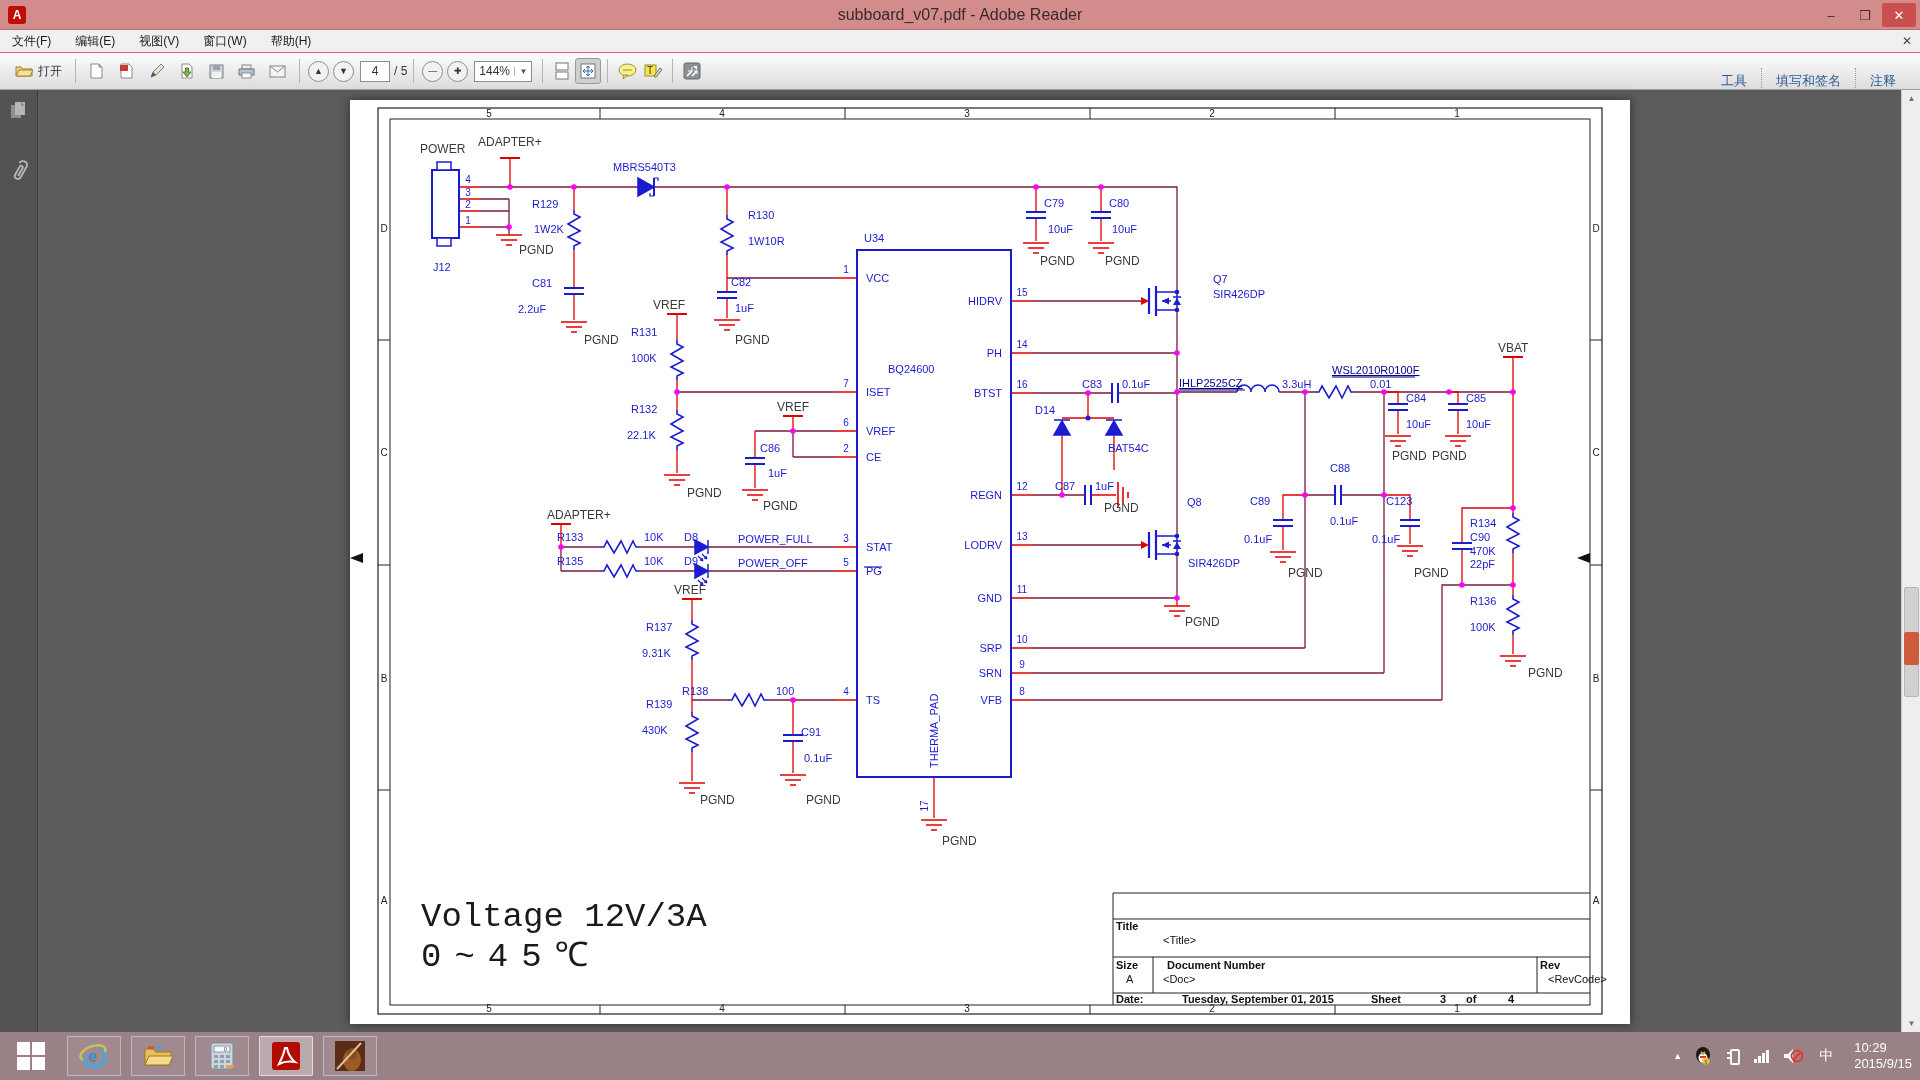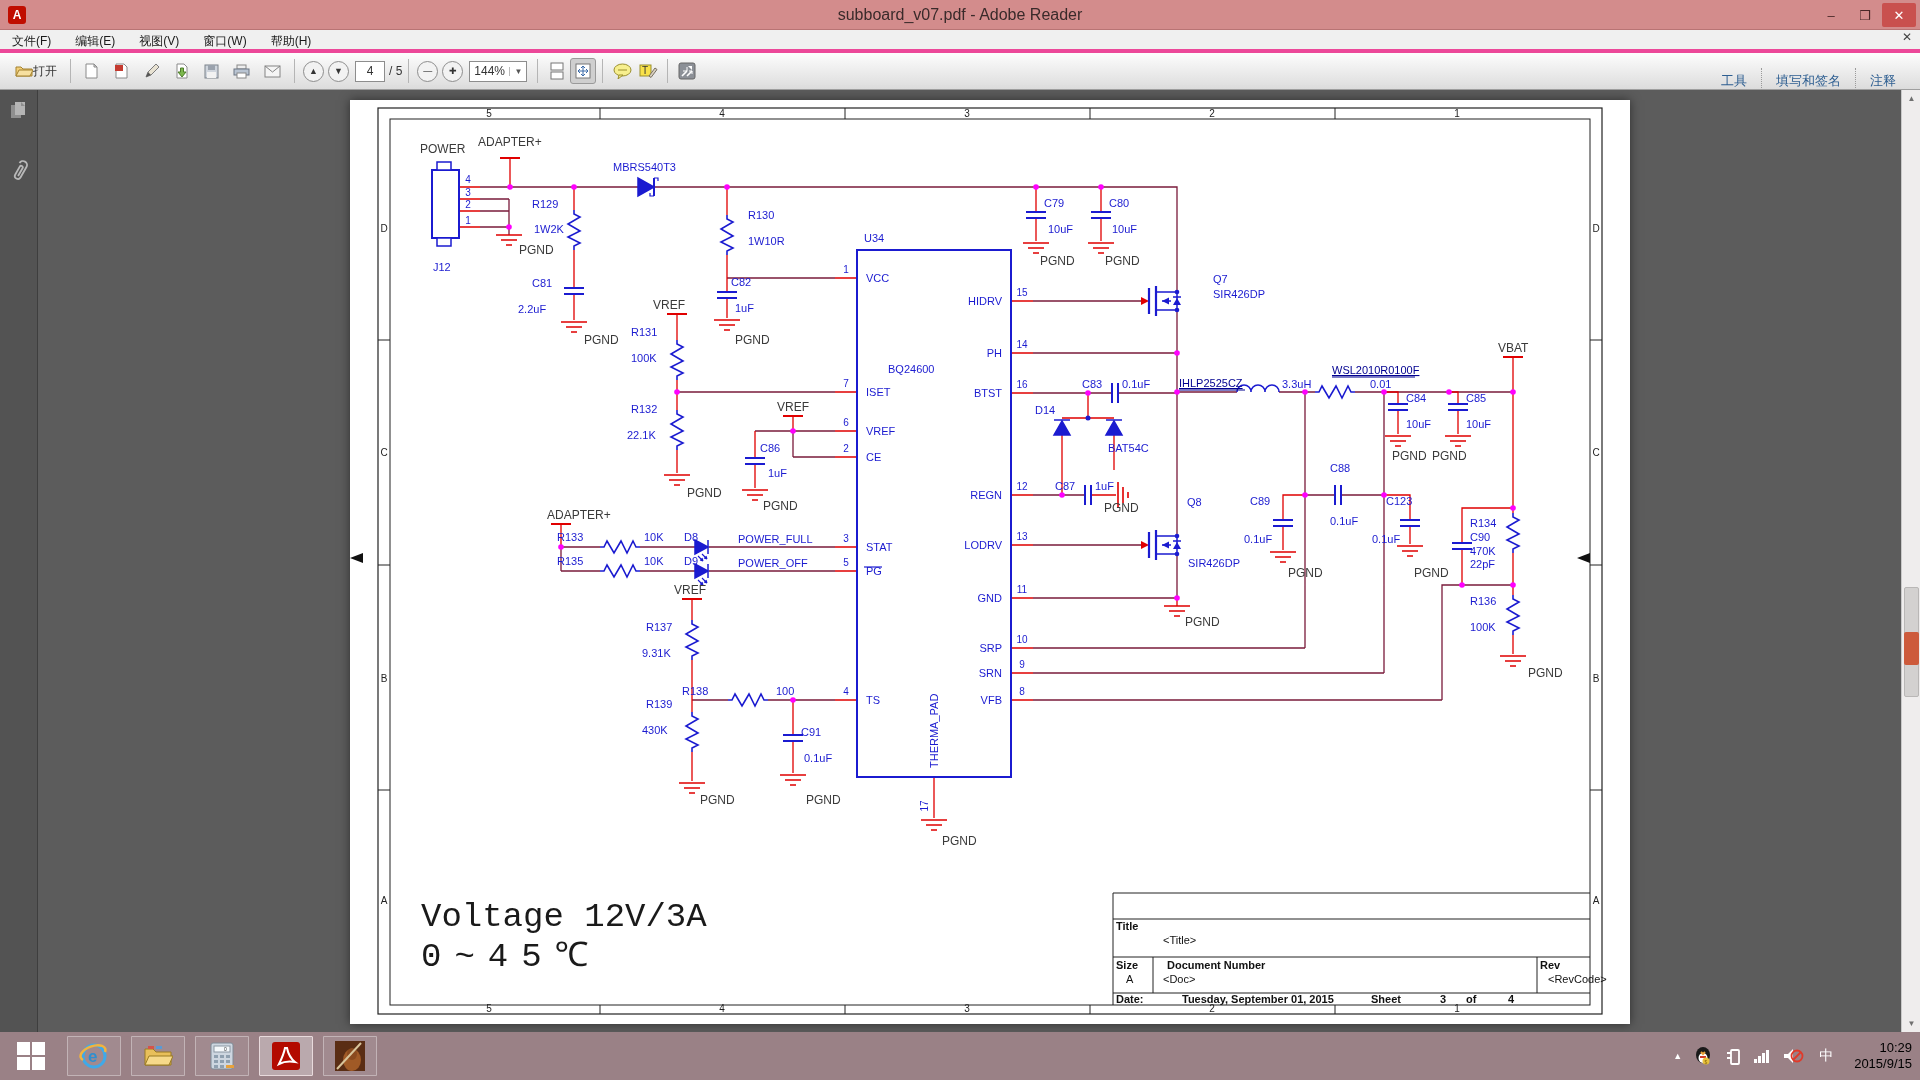--- a/index.html
+++ b/index.html
@@ -5,25 +5,25 @@
   *{margin:0;padding:0;box-sizing:border-box}
   html,body{width:1920px;height:1080px;overflow:hidden;font-family:"Liberation Sans",sans-serif}
   body{position:relative;background:#5c5c5c}
   
   .titlebar{position:absolute;left:0;top:0;width:1920px;height:30px;background:#d38c8c;display:flex;align-items:center;border-bottom:1px solid #b87474}
   .appicon{width:18px;height:18px;margin:0 8px;background:#c00d00;border-radius:3px;color:#fff;font-weight:bold;font-size:12px;display:flex;align-items:center;justify-content:center}
   .title-text{position:absolute;left:0;right:0;text-align:center;color:#3a2a2a;font-size:16px}
   .winbtns{position:absolute;right:4px;top:0;height:30px;display:flex;align-items:center}
   .winbtn{width:34px;height:24px;display:flex;align-items:center;justify-content:center;color:#4a2828;font-size:13px;cursor:default}
   .winbtn.close{background:#c9504e;color:#fff;border-radius:2px}
-  .menubar{position:absolute;left:0;top:30px;width:1920px;height:23px;background:#f0f0f0;border-bottom:4px solid #ec4899;display:flex;align-items:flex-start;font-size:12px;color:#1a1a1a}
+  .menubar{position:absolute;left:0;top:30px;width:1920px;height:23px;background:#f0f0f0;border-bottom:1px solid #ec4899;display:flex;align-items:center;font-size:12px;color:#1a1a1a}
   .menubar .mi{padding:3px 12px}
   .menubar .mclose{position:absolute;right:8px;color:#444;font-size:12px}
   .toolbar{position:absolute;left:0;top:53px;width:1920px;height:37px;background:linear-gradient(#fdfdfd,#dcdcdc);border-bottom:1px solid #9f9f9f;display:flex;align-items:center;padding-left:8px;font-size:12px;color:#333}
-  .tbtn{display:flex;align-items:center;padding:4px 7px;border-radius:3px}
+  .tbtn{display:flex;align-items:center;gap:5px;padding:4px 7px;border-radius:3px}
   .tsep{width:1px;height:24px;background:#b5b5b5;margin:0 6px}
   .circ{width:21px;height:21px;border:1px solid #8d8d8d;border-radius:50%;background:#f2f2f2;display:flex;align-items:center;justify-content:center;font-size:9px;color:#333;margin:0 2px}
   .pagebox{width:30px;height:21px;background:#fff;border:1px solid #8d8d8d;text-align:center;font-size:12px;line-height:19px;margin:0 4px}
   .zoombox{width:58px;height:21px;background:#fff;border:1px solid #8d8d8d;display:flex;align-items:center;justify-content:space-between;padding:0 4px;margin:0 4px;font-size:12px}
   .zoombox .dd{font-size:8px;color:#555;border-left:1px solid #bbb;padding-left:4px}
   .viewbtn{width:26px;height:26px;display:flex;align-items:center;justify-content:center;border-radius:3px}
   .viewbtn.pressed{background:#cfcfcf;border:1px solid #9a9a9a}
   .tright{position:absolute;right:10px;top:0;height:37px;display:flex;align-items:flex-end;color:#2d5e91;font-size:13px}
   .tright .rlbl{padding:0 14px}
   .rsep{width:1px;height:22px;border-left:1px dotted #9a9a9a}
@@ -50,21 +50,21 @@
   .note{font-family:"Liberation Mono","DejaVu Sans Mono",monospace;font-size:34px;fill:#1a1a1a}
   .note2{letter-spacing:13px}
   
   .taskbar{position:absolute;left:0;top:1032px;width:1920px;height:48px;background:#9a8186;display:flex;align-items:center}
   .startbtn{width:62px;height:48px;display:flex;align-items:center;justify-content:center}
   .winlogo{display:grid;grid-template-columns:13px 13px;grid-template-rows:13px 13px;gap:2px}
   .winlogo div{background:#fff}
   .titem{width:54px;height:40px;margin:0 5px;display:flex;align-items:center;justify-content:center;border:1px solid rgba(255,255,255,.35);background:rgba(255,255,255,.08);border-radius:1px}
   .titem.active{background:rgba(255,255,255,.32);border-color:#e8dadc}
   .tray{position:absolute;right:8px;top:0;height:48px;display:flex;align-items:center;gap:11px;color:#fff}
-  .clock{text-align:right;font-size:13px;color:#000000;line-height:16px;margin-left:6px}
+  .clock{text-align:left;font-size:13px;color:#ffffff;line-height:16px;margin-left:6px}
   .ime{font-size:14px;border:1px solid rgba(255,255,255,0);padding:1px 3px}
 </style>
 </head>
 <body>
 
 <div class="titlebar">
   <div class="appicon">A</div>
   <div class="title-text">subboard_v07.pdf - Adobe Reader</div>
   <div class="winbtns">
     <div class="winbtn">–</div>

